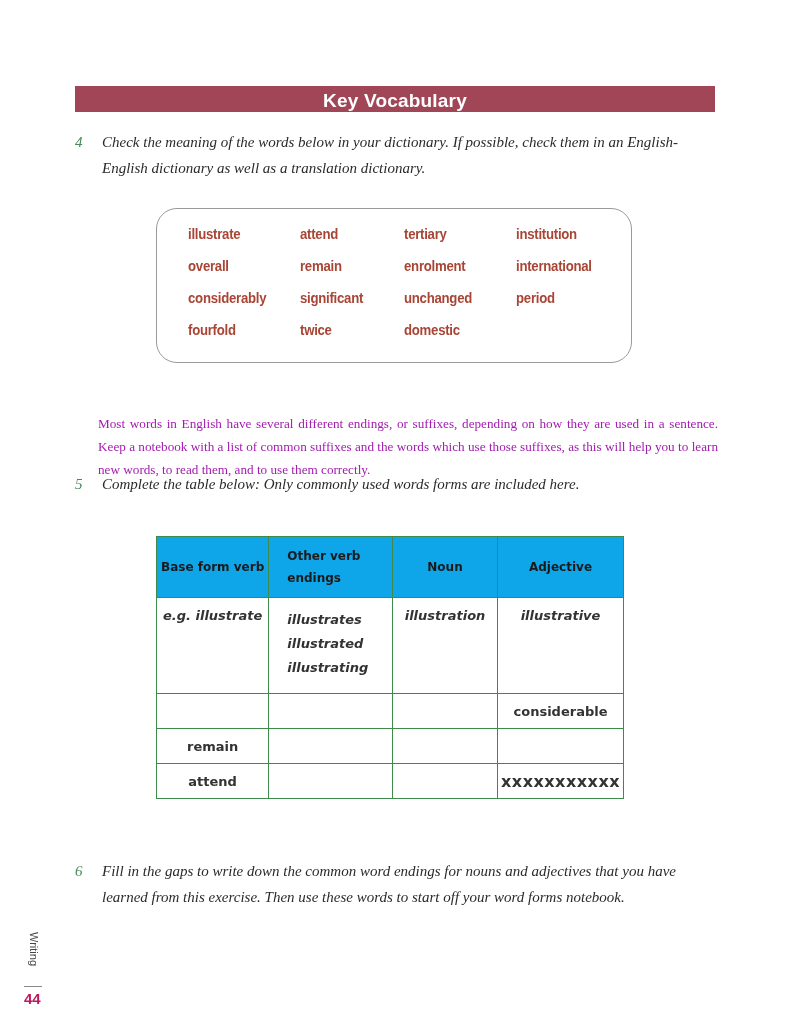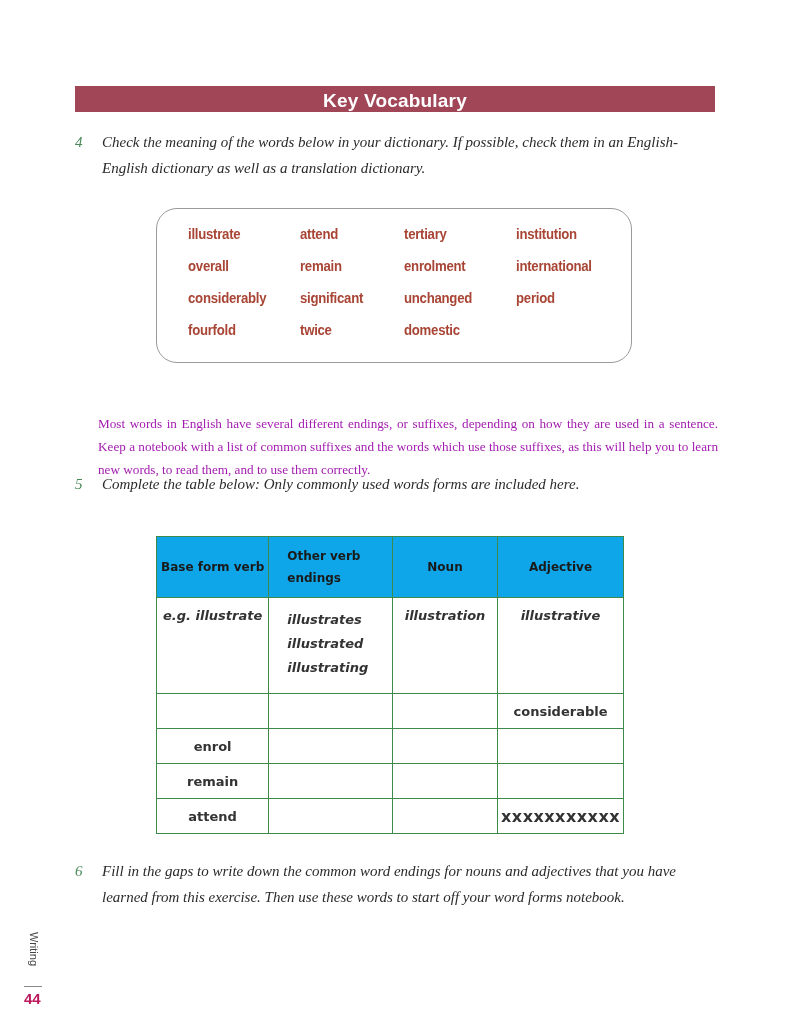--- a/index.html
+++ b/index.html
@@ -95,26 +95,20 @@
       <td class="c3">illustration</td>
       <td class="c4">illustrative</td>
     </tr>
     <tr>
       <td class="c1"></td>
       <td class="c2"></td>
       <td class="c3"></td>
       <td class="c4">considerable</td>
     </tr>
     <tr>
-      <td class="c1">enrol</td>
-      <td class="c2"></td>
-      <td class="c3"></td>
-      <td class="c4"></td>
-    </tr>
-    <tr>
       <td class="c1">remain</td>
       <td class="c2"></td>
       <td class="c3"></td>
       <td class="c4"></td>
     </tr>
     <tr>
       <td class="c1">attend</td>
       <td class="c2"></td>
       <td class="c3"></td>
       <td class="c4 xs">xxxxxxxxxxx</td>

